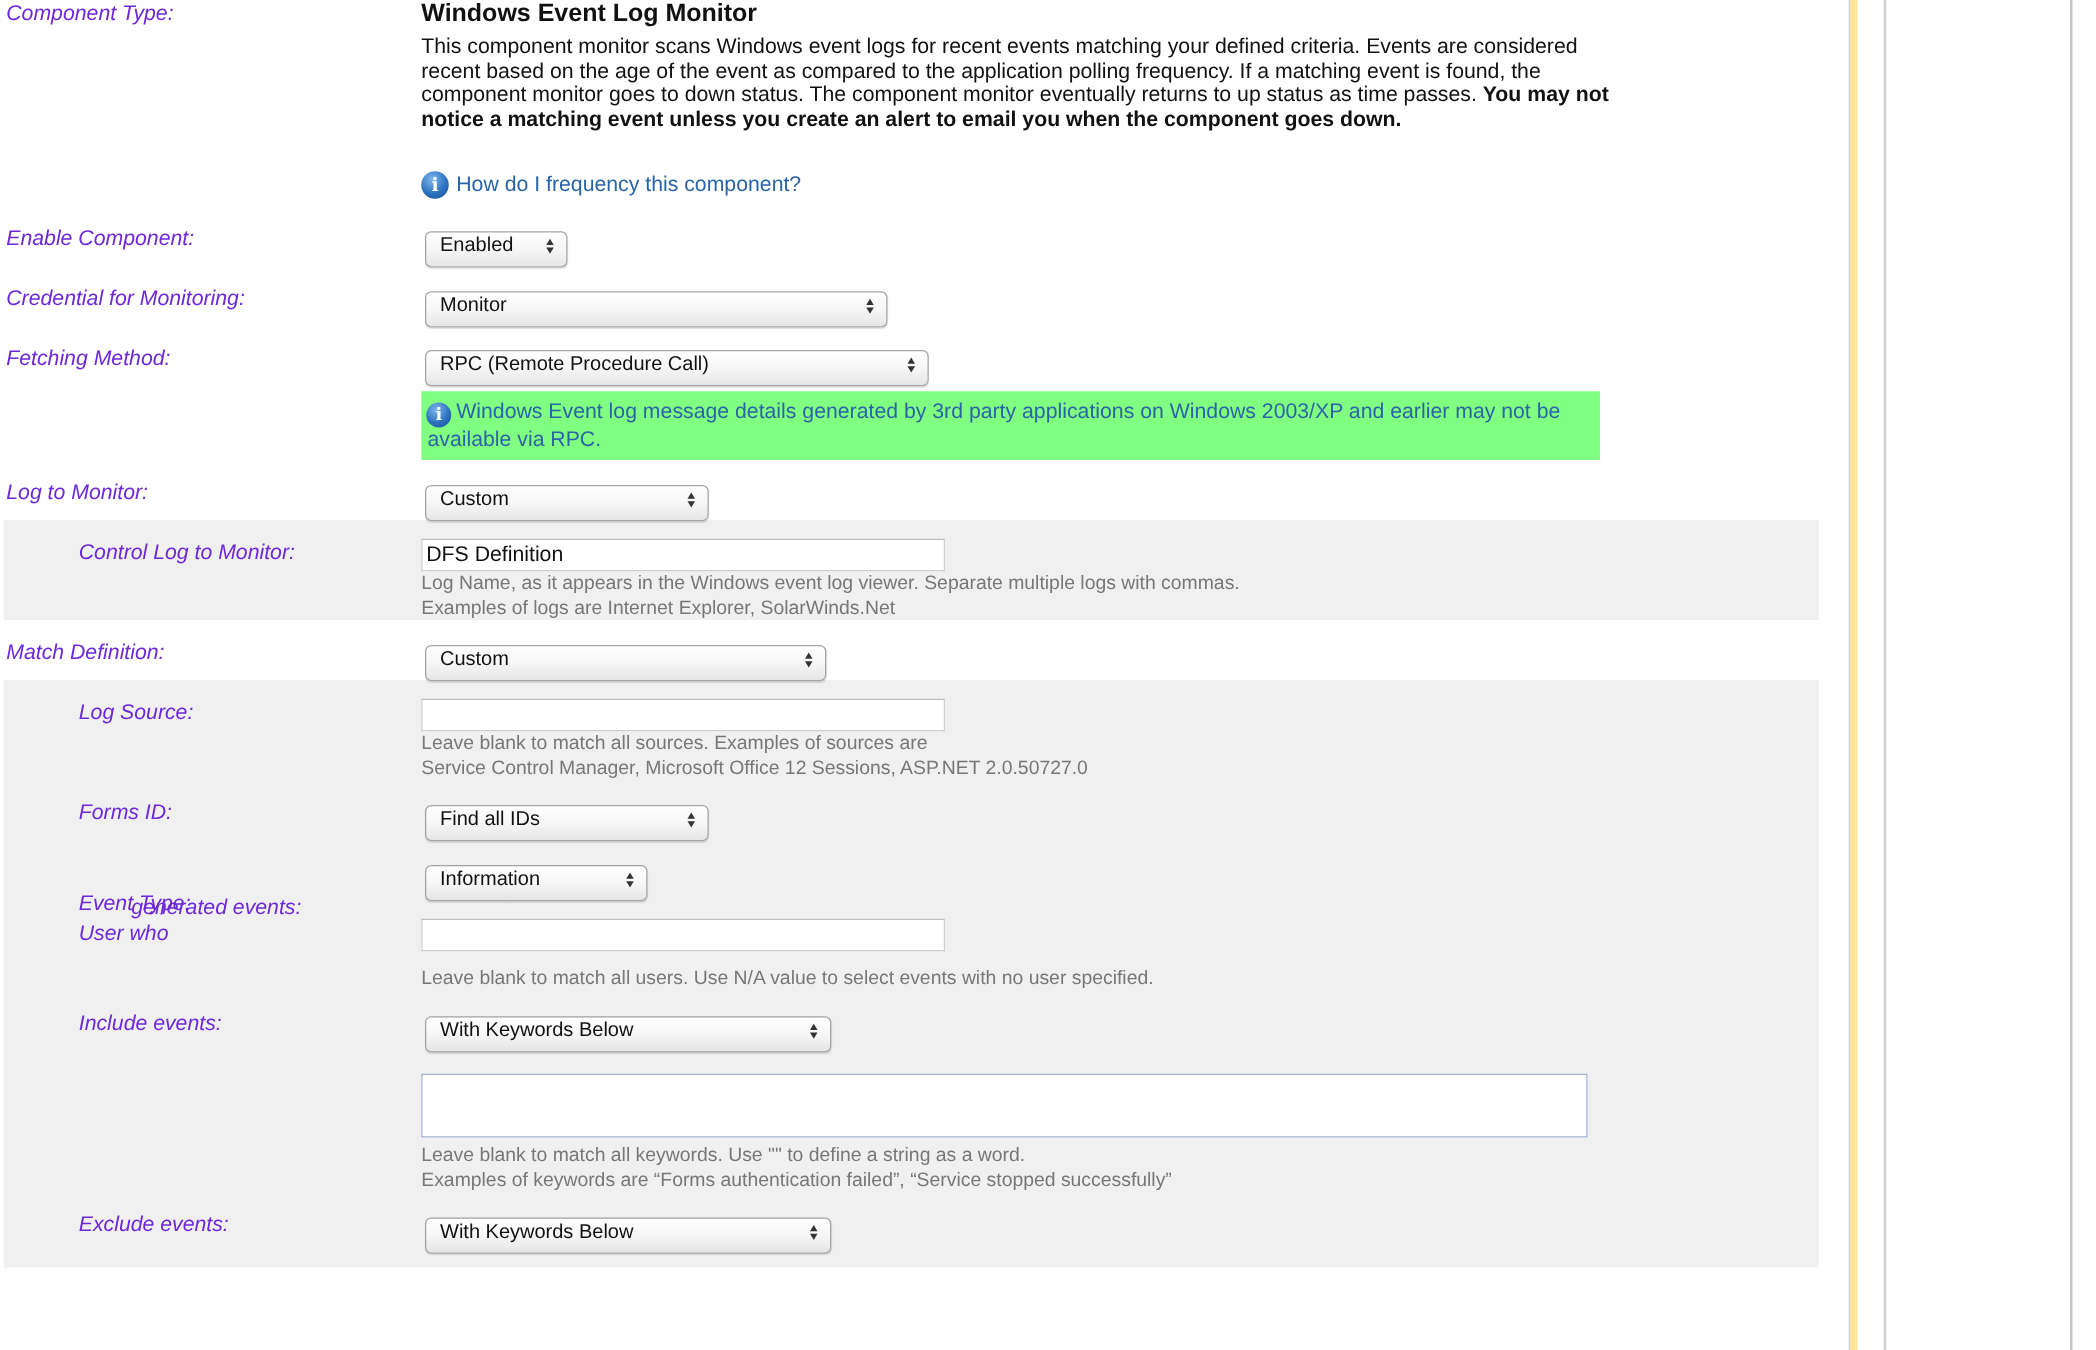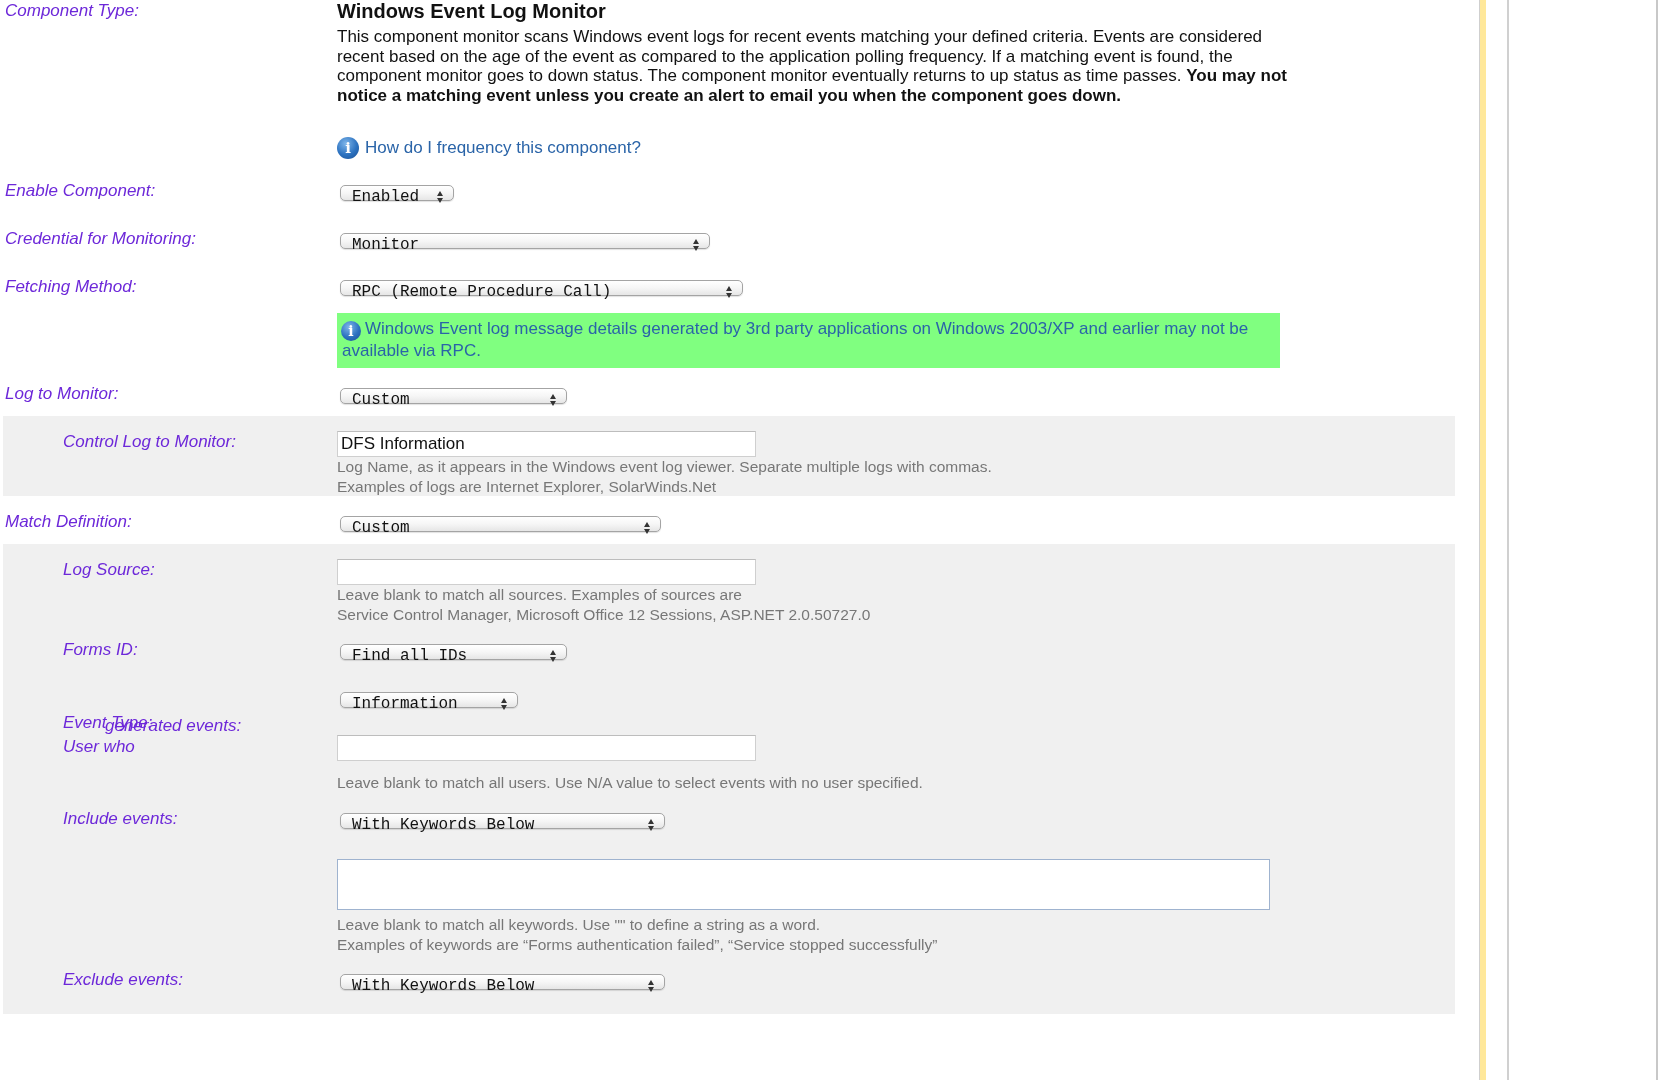--- a/index.html
+++ b/index.html
@@ -74,27 +74,27 @@
     font-weight: bold;
     font-family: "DejaVu Serif", serif;
     font-size: 15px;
     line-height: 22px;
     text-align: center;
     flex: 0 0 22px;
   }
 
   .select {
     position: absolute;
-    height: 16px;
+    height: 29px;
     box-sizing: border-box;
     border: 1px solid #a4a4a4;
     border-radius: 5px;
     background: linear-gradient(#ffffff 0%, #f6f6f6 50%, #e6e6e6 100%);
     box-shadow: 0 1px 1px rgba(0,0,0,0.12);
-    font-family: Liberation Mono, monospace;
+    font-family: Liberation Sans, sans-serif;
     font-size: 16px;
     color: #111;
     line-height: 22px;
     padding-left: 11px;
     cursor: pointer;
   }
   .select .val { position: absolute; left: 11px; top: 0; white-space: nowrap; }
   .select .arrows {
     position: absolute;
     right: 9px;
@@ -212,21 +212,21 @@
   <span class="info-icon">i</span><span>Windows Event log message details generated by 3rd party applications on Windows 2003/XP and earlier may not be available via RPC.</span>
 </div>
 
 <div class="label top" style="top:384px;">Log to Monitor:</div>
 <div class="select" style="left:340px;top:388px;width:227px;">
   <span class="val">Custom</span>
   <span class="arrows"></span>
 </div>
 
 <div class="label sub" style="top:432px;">Control Log to Monitor:</div>
-<div class="text-input" style="left:337px;top:431px;width:419px;">DFS Information</div>
+<div class="text-input" style="left:337px;top:431px;width:419px;">DFS Definition</div>
 <div class="hint" style="top:457px;">Log Name, as it appears in the Windows event log viewer. Separate multiple logs with commas.</div>
 <div class="hint" style="top:477px;">Examples of logs are Internet Explorer, SolarWinds.Net</div>
 
 <div class="label top" style="top:512px;">Match Definition:</div>
 <div class="select" style="left:340px;top:516px;width:321px;">
   <span class="val">Custom</span>
   <span class="arrows"></span>
 </div>
 
 <div class="label sub" style="top:560px;">Log Source:</div>

